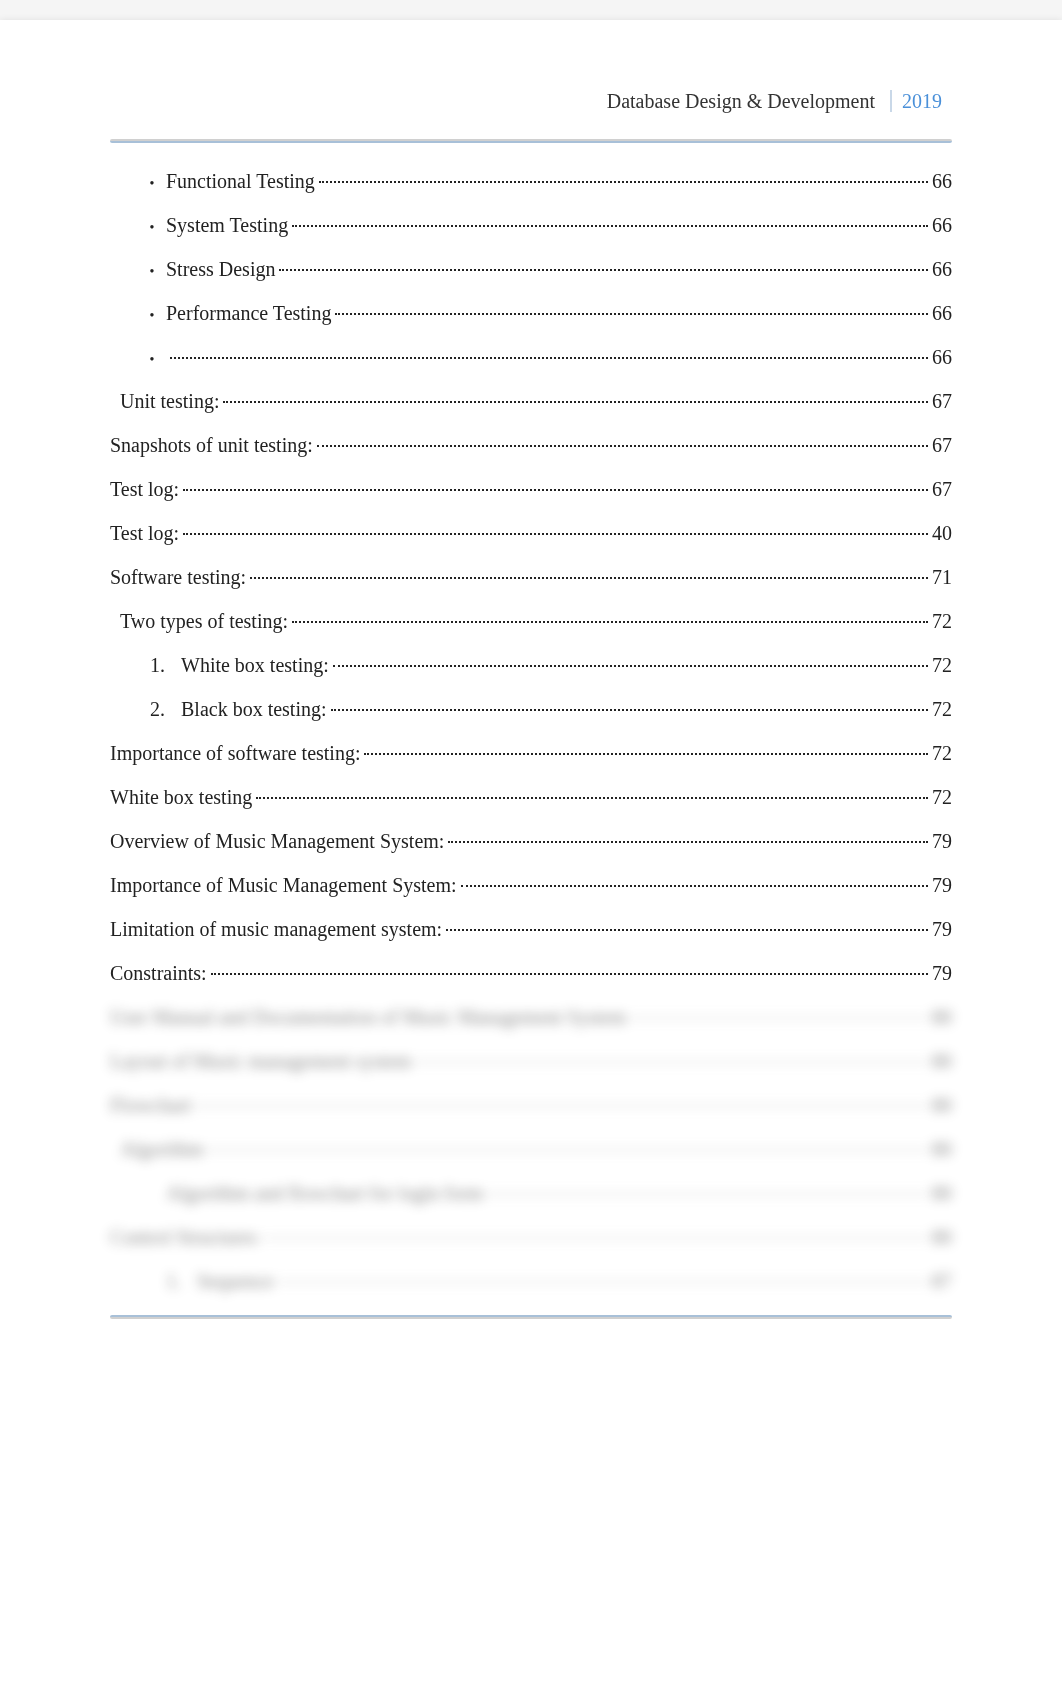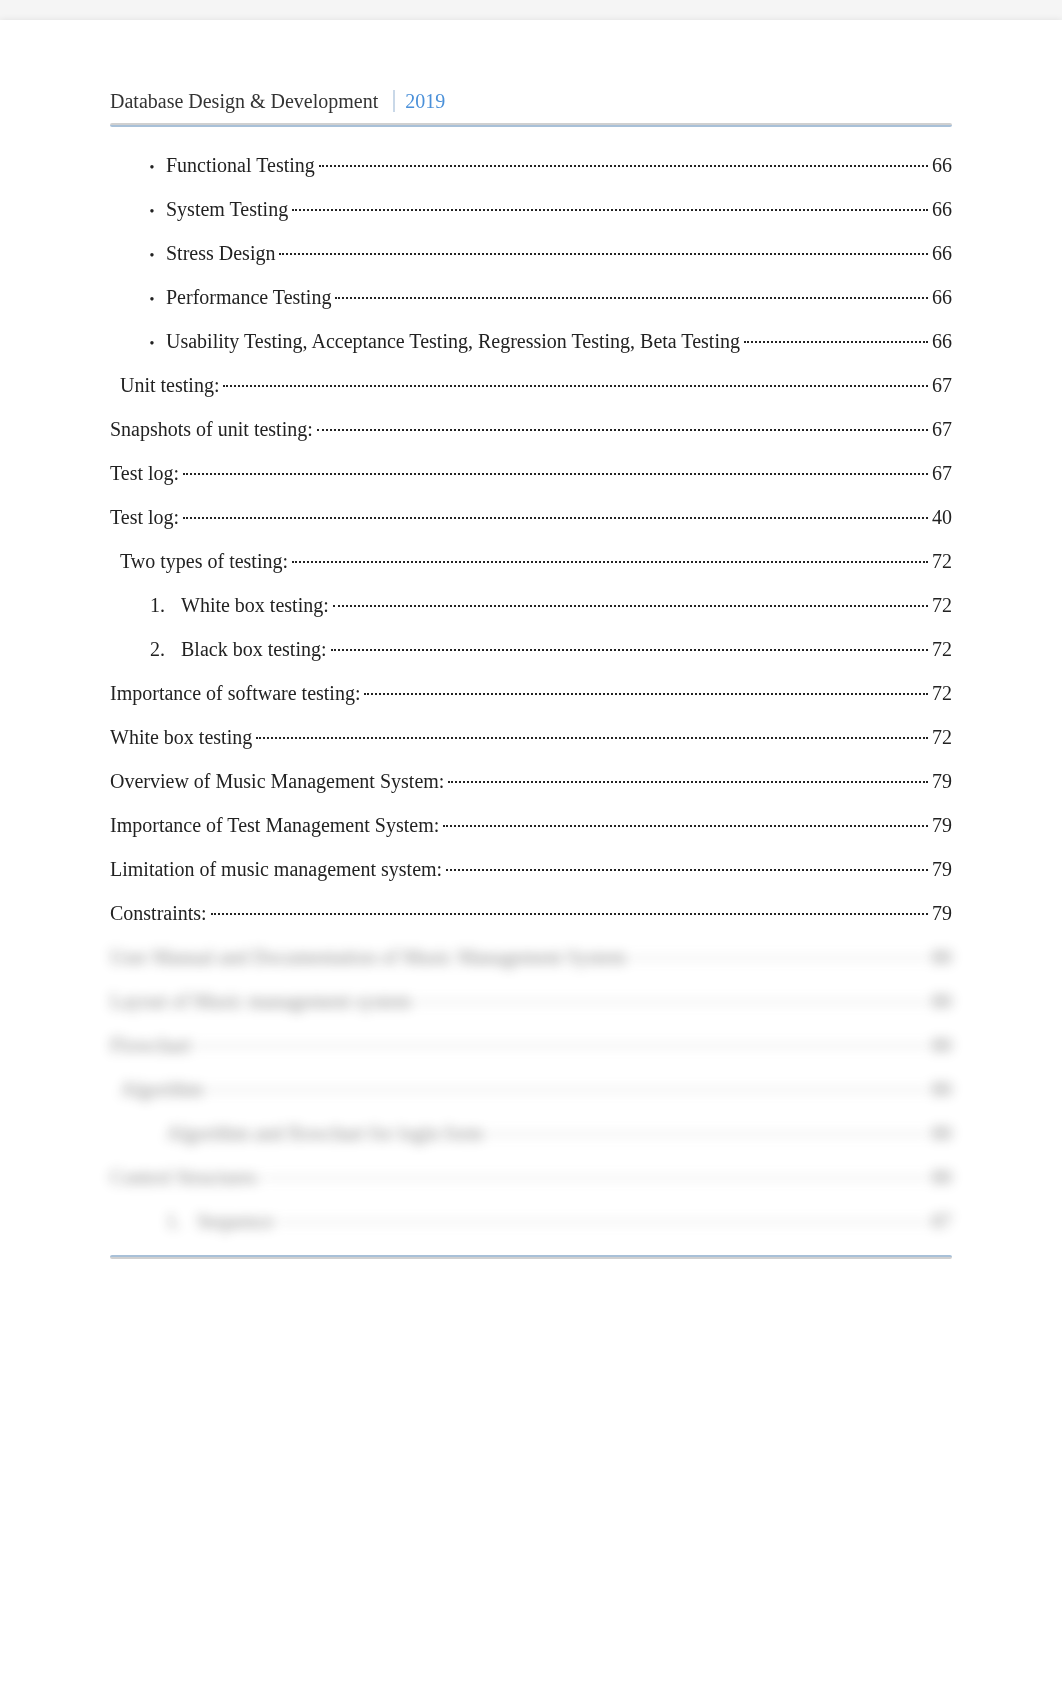--- a/index.html
+++ b/index.html
@@ -16,23 +16,23 @@
     }
     .page {
       width: 1062px;
       height: 1684px;
       background: #ffffff;
       box-shadow: 0 2px 8px rgba(0,0,0,0.15);
       padding: 70px 110px 60px 110px;
       position: relative;
     }
     .header {
-      text-align: left;
+      text-align: right;
       font-size: 20px;
-      margin-bottom: 10px;
+      margin-bottom: 26px;
       padding-right: 10px;
     }
     .header-title {
       color: #333;
       font-family: "Times New Roman", Times, serif;
     }
     .header-year {
       color: #4a90d9;
       margin-left: 10px;
       padding-left: 10px;
@@ -132,21 +132,20 @@
       </div>
       <div class="toc-entry indent-1">
         <span class="bullet">•</span>
         <span class="toc-text">Performance Testing</span>
         <span> </span>
         <span class="leader"></span>
         <span class="page-num">66</span>
       </div>
       <div class="toc-entry indent-1">
         <span class="bullet">•</span>
-        <span class="toc-text">Usability Testing, Acceptance Testing, Regression Testing, Beta Testing</span>
         <span> </span>
         <span class="leader"></span>
         <span class="page-num">66</span>
       </div>
       <div class="toc-entry indent-2">
         <span class="toc-text">Unit testing:</span>
         <span> </span>
         <span class="leader"></span>
         <span class="page-num">67</span>
       </div>
@@ -160,20 +159,26 @@
         <span class="toc-text">Test log:</span>
         <span> </span>
         <span class="leader"></span>
         <span class="page-num">67</span>
       </div>
       <div class="toc-entry indent-0">
         <span class="toc-text">Test log:</span>
         <span> </span>
         <span class="leader"></span>
         <span class="page-num">40</span>
+      </div>
+      <div class="toc-entry indent-0">
+        <span class="toc-text">Software testing:</span>
+        <span> </span>
+        <span class="leader"></span>
+        <span class="page-num">71</span>
       </div>
       <div class="toc-entry indent-2">
         <span class="toc-text">Two types of testing:</span>
         <span> </span>
         <span class="leader"></span>
         <span class="page-num">72</span>
       </div>
       <div class="toc-entry indent-3">
         <span class="num">1.</span>
         <span class="toc-text">White box testing:</span>
@@ -200,21 +205,21 @@
         <span class="leader"></span>
         <span class="page-num">72</span>
       </div>
       <div class="toc-entry indent-0">
         <span class="toc-text">Overview of Music Management System:</span>
         <span> </span>
         <span class="leader"></span>
         <span class="page-num">79</span>
       </div>
       <div class="toc-entry indent-0">
-        <span class="toc-text">Importance of Test Management System:</span>
+        <span class="toc-text">Importance of Music Management System:</span>
         <span> </span>
         <span class="leader"></span>
         <span class="page-num">79</span>
       </div>
       <div class="toc-entry indent-0">
         <span class="toc-text">Limitation of music management system:</span>
         <span> </span>
         <span class="leader"></span>
         <span class="page-num">79</span>
       </div>

